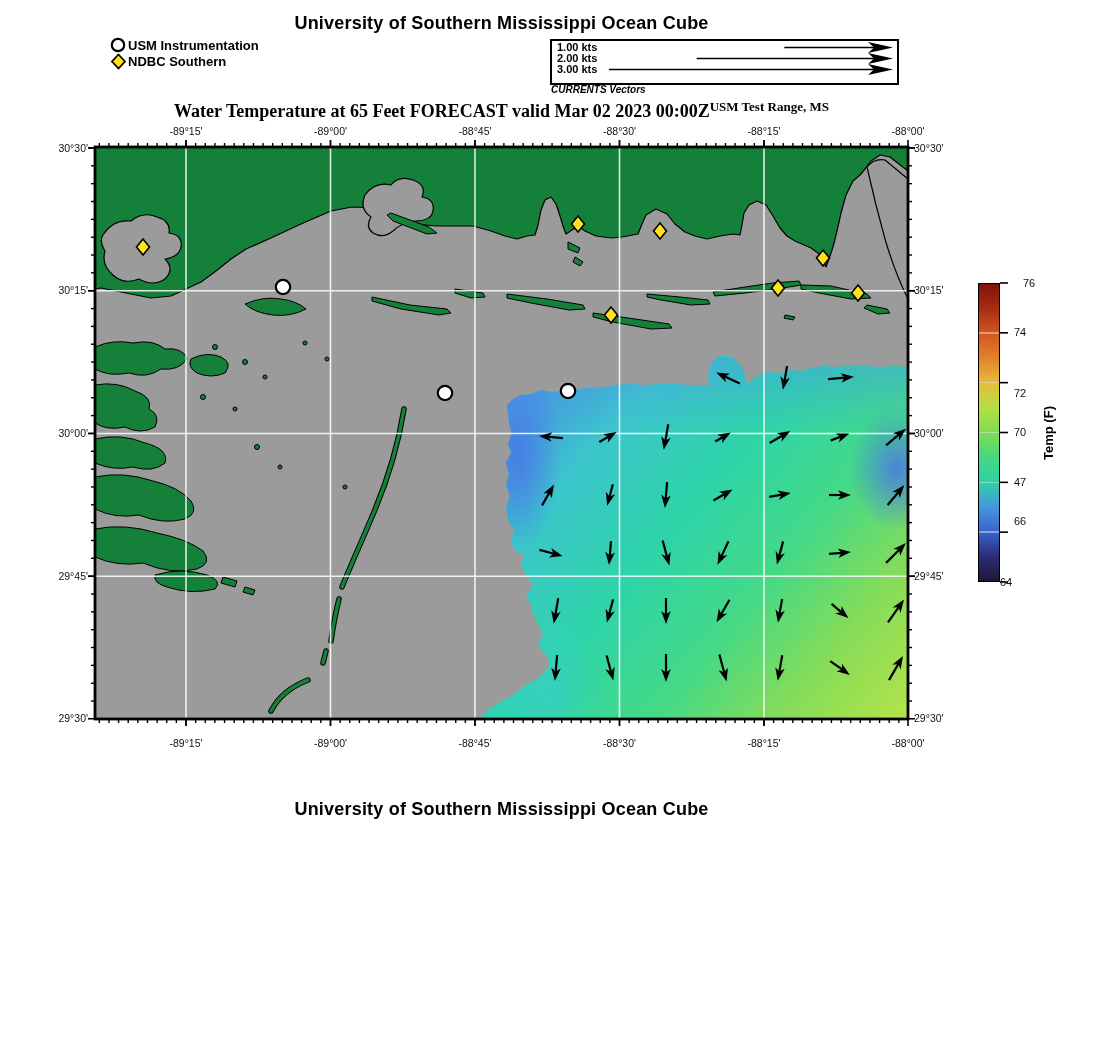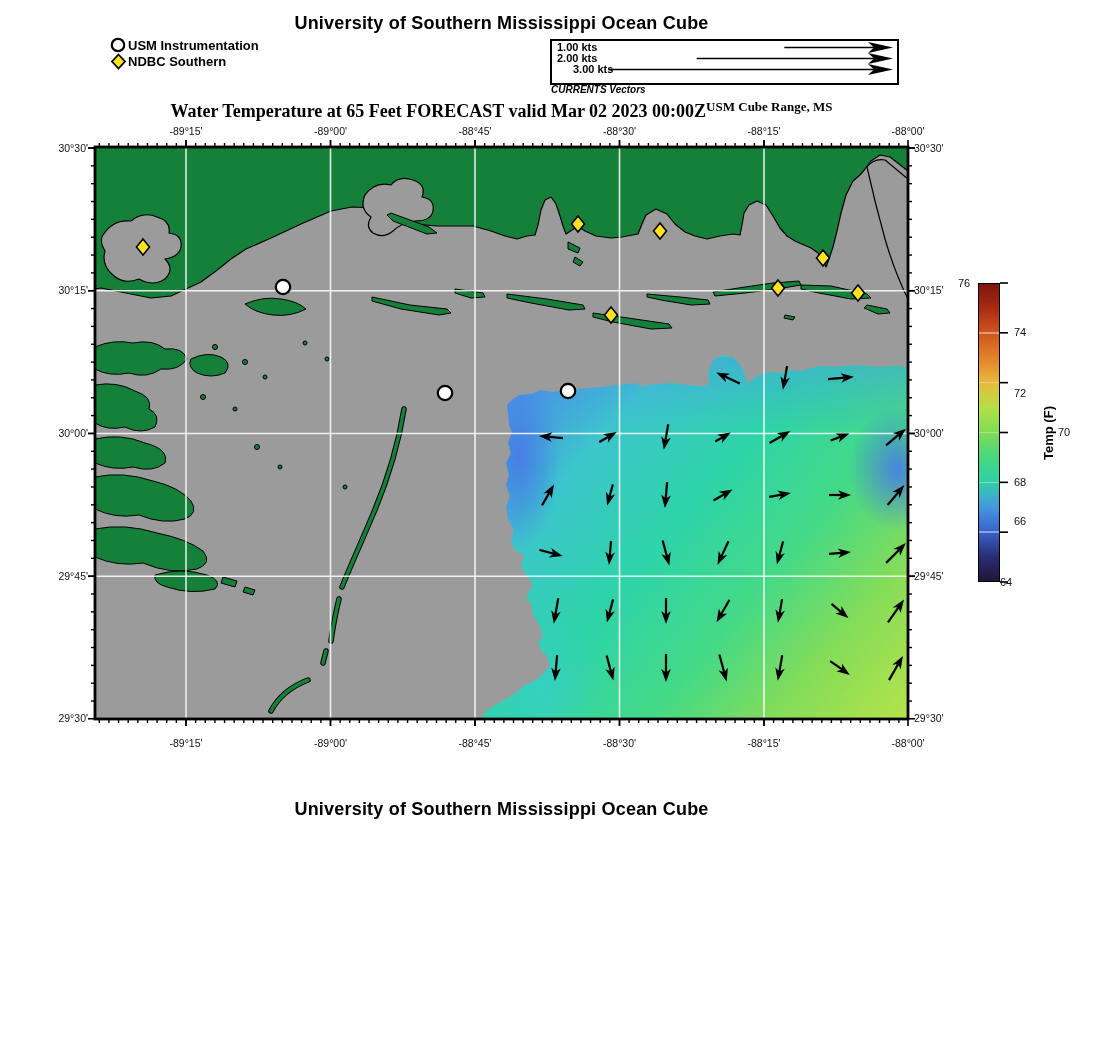--- a/index.html
+++ b/index.html
@@ -49,34 +49,34 @@
             <path d="M8.5,1.5 L15,8.5 8.5,15.5 2,8.5 Z" fill="#ffe21f" stroke="#000" stroke-width="1.8"></path>
           </svg>
       </span>
       <span>NDBC Southern</span>
     </div>
   </div>
 
   <div class="abs cur-box" style="left:550px;top:39px;width:345px;height:42px;">
     <div class="cur-label" style="top:0px;text-align:right;">1.00 kts</div>
     <div class="cur-label" style="top:11px;">2.00 kts</div>
-    <div class="cur-label" style="top:22px;margin-left:16px;">3.00 kts</div>
+    <div class="cur-label" style="top:22px;">3.00 kts</div>
     <svg id="cur-svg" width="345" height="42">
         <line x1="232.33333333333334" y1="6.5" x2="322" y2="6.5" stroke="#000" stroke-width="1.5"></line>
         <path d="M341,6.5 L316,1 L322,6.5 L316,12 Z" fill="#000"></path>
         <line x1="144.66666666666669" y1="17.5" x2="322" y2="17.5" stroke="#000" stroke-width="1.5"></line>
         <path d="M341,17.5 L316,12 L322,17.5 L316,23 Z" fill="#000"></path>
         <line x1="57" y1="28.5" x2="322" y2="28.5" stroke="#000" stroke-width="1.5"></line>
         <path d="M341,28.5 L316,23 L322,28.5 L316,34 Z" fill="#000"></path>
       </svg>
   </div>
   <div class="abs cur-caption" style="left:551px;top:84px;font-style:italic;">CURRENTS Vectors</div>
 
   <div class="abs center-line" style="top:99px;">
-    <span class="t-sub">Water Temperature at 65 Feet FORECAST valid Mar 02 2023 00:00Z</span><span class="t-sup">USM Cube Range, MS</span>
+    <span class="t-sub">Water Temperature at 65 Feet FORECAST valid Mar 02 2023 00:00Z</span><span class="t-sup">USM Test Range, MS</span>
   </div>
 
   <svg id="map-svg" class="abs" style="left:83px;top:135px;" width="837" height="596" viewBox="-12 -12 837 596">
     <defs>
       <clipPath id="mapclip">
           <rect x="0" y="0" width="813" height="572"></rect>
         </clipPath>
       <clipPath id="fieldclip">
         <path d="M413,266 L412,258 418,252 425,248 436,247 446,243 458,245 472,243 492,241 508,240 522,238 540,236 546,239 562,237 578,236 592,238 606,239 614,238 613,226 618,213 627,208 638,210 645,218 650,227 652,237 662,229 672,225 684,226 696,223 706,224 716,221 728,219 742,220 762,218 782,220 802,219 813,220 L813,572 L386,572 L391,564 402,557 413,551 421,546 429,539 441,533 449,526 455,518 452,509 446,503 443,496 448,489 444,478 438,468 436,457 431,451 434,444 438,438 431,428 426,418 429,408 419,403 416,393 419,383 413,373 411,360 415,349 411,338 414,327 411,316 416,306 413,296 417,286 414,277 Z"></path>
       </clipPath>
@@ -640,25 +640,25 @@
       <line x1="0" y1="254.16666666666674" x2="8" y2="254.16666666666674" stroke="#000" stroke-width="1.6"></line>
       <line x1="0" y1="204.33333333333331" x2="8" y2="204.33333333333331" stroke="#000" stroke-width="1.6"></line>
       <line x1="0" y1="154.5" x2="8" y2="154.5" stroke="#000" stroke-width="1.6"></line>
       <line x1="0" y1="104.66666666666663" x2="8" y2="104.66666666666663" stroke="#000" stroke-width="1.6"></line>
       <line x1="0" y1="54.833333333333314" x2="8" y2="54.833333333333314" stroke="#000" stroke-width="1.6"></line>
       <line x1="0" y1="5" x2="8" y2="5" stroke="#000" stroke-width="1.6"></line>
     </svg>
   <div id="cbar-labels">
       <div class="cb-tick-label" style="left:1000px;top:575.5px;">64</div>
       <div class="cb-tick-label" style="left:1014px;top:515px;">66</div>
-      <div class="cb-tick-label" style="left:1014px;top:475.8333333333333px;">68</div>
-      <div class="cb-tick-label" style="left:1014px;top:426px;margin-left:44px;">70</div>
+      <div class="cb-tick-label" style="left:1014px;top:475.8333333333333px;">47</div>
+      <div class="cb-tick-label" style="left:1014px;top:426px;">70</div>
       <div class="cb-tick-label" style="left:1014px;top:376.16666666666663px;margin-top:11px;">72</div>
       <div class="cb-tick-label" style="left:1014px;top:326.3333333333333px;">74</div>
-      <div class="cb-tick-label" style="left:958px;top:276.5px;">76</div>
+      <div class="cb-tick-label" style="left:1023px;top:276.5px;">76</div>
     </div>
   <div class="cb-label" style="left:1048px;top:433px;">Temp (F)</div>
 
   <div class="abs center-line" style="top:799px;">
     <span class="t-title">University of Southern Mississippi Ocean Cube</span>
   </div>
 
 <div class="abs" style="left:979px;top:531.4166666666667px;width:20px;height:1.5px;background:rgba(225,225,225,.5);"></div>
     <div class="abs" style="left:979px;top:481.5833333333333px;width:20px;height:1.5px;background:rgba(225,225,225,.5);"></div>
     <div class="abs" style="left:979px;top:431.75px;width:20px;height:1.5px;background:rgba(225,225,225,.5);"></div>

